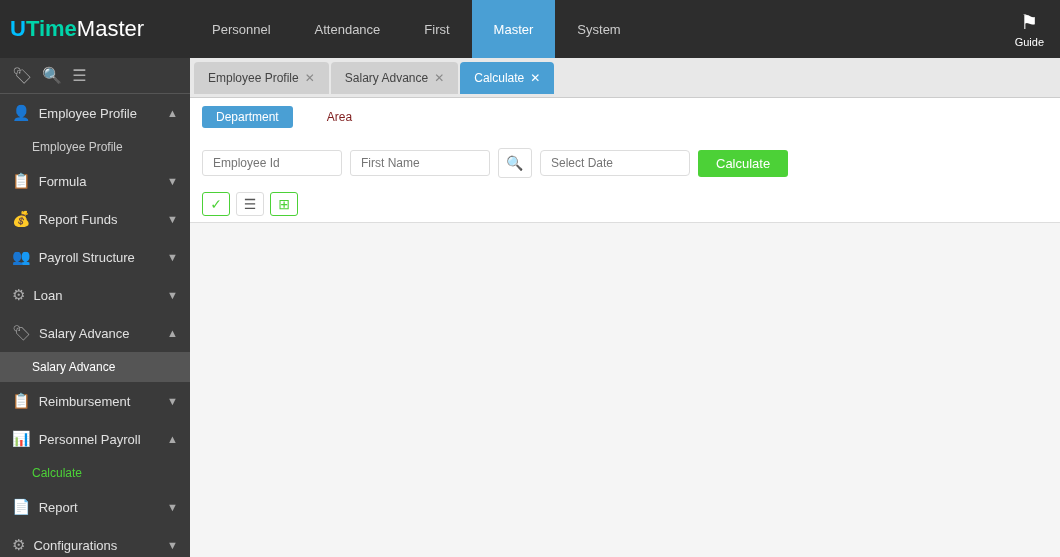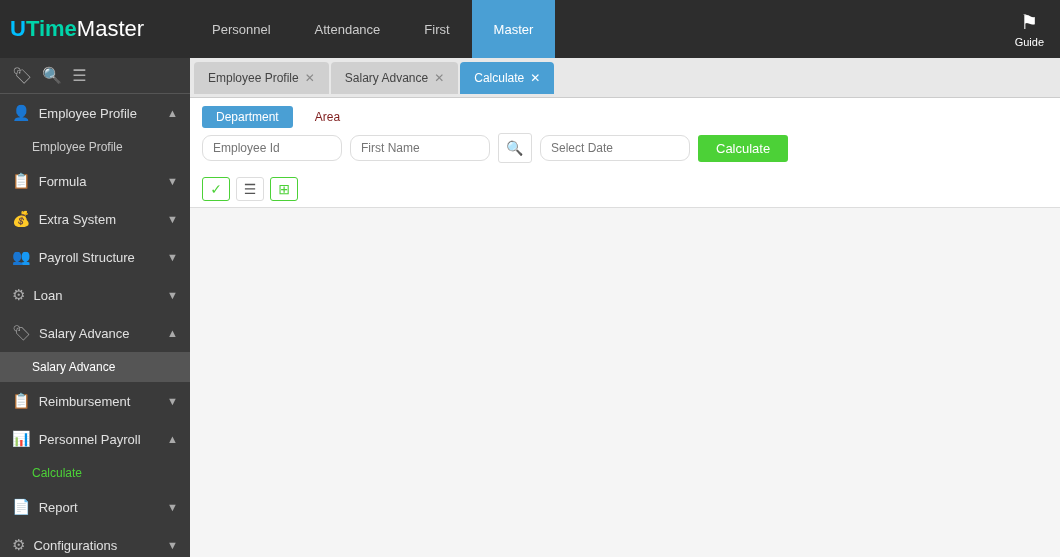--- a/index.html
+++ b/index.html
@@ -172,42 +172,42 @@
     
     .filter-area {
       background: white;
       padding: 8px 12px;
       display: flex;
       flex-direction: column;
       flex-shrink: 0;
     }
     .sub-tabs {
       display: flex;
-      gap: 8px;
-      margin-bottom: 5px;
+      gap: 20px;
+      margin-bottom: 20px;
     }
     .sub-tab {
       padding: 4px 14px;
       border-radius: 3px;
       cursor: pointer;
       font-size: 12px;
       color: #7f1d1d;
     }
     .sub-tab.active {
       background: #4a9fd4;
       color: white;
     }
     .filter-row {
       display: flex;
       align-items: center;
       gap: 8px;
     }
     .filter-input {
       border: 1px solid #ddd;
-      border-radius: 9px;
+      border-radius: 3px;
       padding: 5px 10px;
       font-size: 12px;
       color: #aaa;
       background: white;
       outline: none;
       width: 140px;
     }
     .search-icon-btn {
       width: 34px;
       height: 30px;
@@ -216,21 +216,21 @@
       border-radius: 3px;
       display: flex;
       align-items: center;
       justify-content: center;
       cursor: pointer;
       font-size: 14px;
       color: #555;
     }
     .date-input {
       border: 1px solid #ddd;
-      border-radius: 9px;
+      border-radius: 4px;
       padding: 5px 10px;
       font-size: 12px;
       color: #aaa;
       background: white;
       outline: none;
       width: 150px;
     }
     .calc-btn {
       background: #4cd137;
       color: white;
@@ -283,20 +283,21 @@
   <div class="logo">
     <span class="logo-u">U</span>
       <span class="logo-time">Time</span>
       <span class="logo-master"> Master</span>
   </div>
   <div class="nav-items">
     <div class="nav-item">Personnel</div>
     <div class="nav-item">Attendance</div>
     <div class="nav-item">First</div>
     <div class="nav-item active">Master</div>
+    <div class="nav-item">System</div>
   </div>
   <div class="nav-right">
     <span class="guide-icon">⚑</span>
     <span>Guide</span>
   </div>
 </div>
 
 <div class="main-layout">
 
   <div class="sidebar">
@@ -319,21 +320,21 @@
       <div class="sidebar-header">
         <span class="icon">📋</span>
         <span>Formula</span>
         <span class="chevron">▼</span>
       </div>
     </div>
 
     <div class="sidebar-section">
       <div class="sidebar-header">
         <span class="icon">💰</span>
-        <span>Extra System</span>
+        <span>Report Funds</span>
         <span class="chevron">▼</span>
       </div>
     </div>
 
     <div class="sidebar-section">
       <div class="sidebar-header">
         <span class="icon">👥</span>
         <span>Payroll Structure</span>
         <span class="chevron">▼</span>
       </div>

